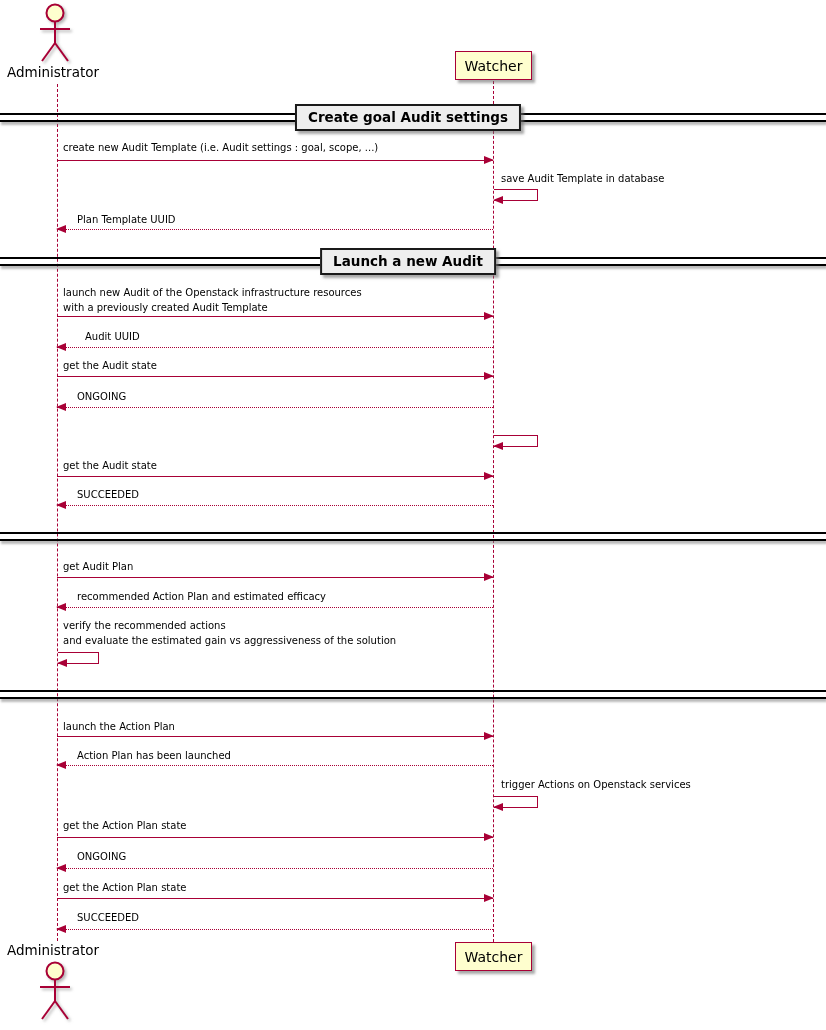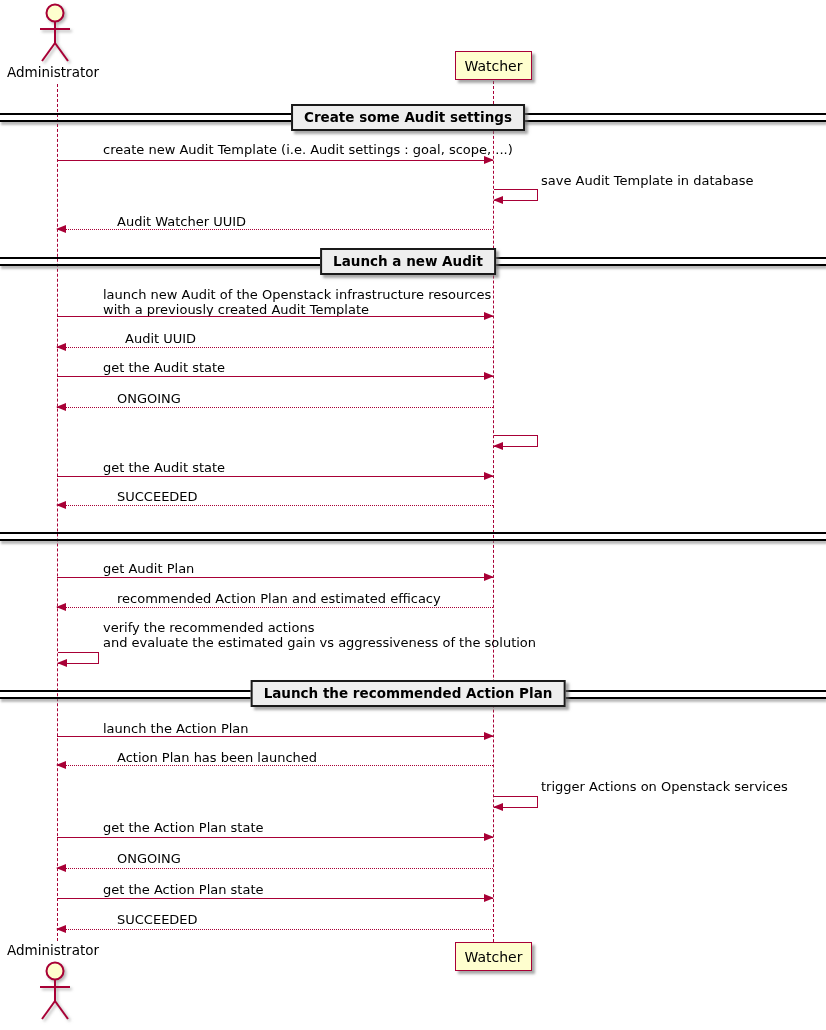--- a/index.html
+++ b/index.html
@@ -21,21 +21,21 @@
     position:absolute; left:0; width:826px; height:5px;
     border-top:2px solid #000; border-bottom:2px solid #000;
     box-shadow:1px 3px 2px rgba(130,130,130,0.55);
   }
   .divider-box {
     position:absolute; left:408px; transform:translateX(-50%);
     background:#EEEEEE; border:2px solid #1a1a1a;
     padding:3px 11px 4px 11px; font-weight:bold; font-size:13.5px; white-space:nowrap;
     box-shadow:3px 3px 2.5px rgba(110,110,110,0.6);
   }
-  .txt { position:absolute; font-size:13px; white-space:nowrap;margin-left:40px; }
+  .txt { position:absolute; font-size:10px; white-space:nowrap; }
   .arr { position:absolute; left:57px; width:436px; height:0; }
   .arr.solid  { border-top:1px solid #A80036; }
   .arr.dotted { border-top:1px dotted #A80036; }
   .head { position:absolute; width:0; height:0; border-style:solid; }
   .head.right { right:-1px; top:-5px; border-width:4.5px 0 4.5px 10px;
                 border-color:transparent transparent transparent #A80036; }
   .head.left  { left:-1px; top:-5px; border-width:4.5px 10px 4.5px 0;
                 border-color:transparent #A80036 transparent transparent; }
   .loop {
     position:absolute; width:44px; height:12px; box-sizing:border-box;
@@ -45,29 +45,28 @@
 </style>
 </head>
 <body>
 
 <div class="diagram">
 
   <div class="lifeline" style="left:57px;top:84px;height:857px"></div>
   <div class="lifeline" style="left:493px;top:81px;height:861px"></div>
 
   <div class="divider-lines" style="top:113px"></div>
-  <div class="divider-box" style="top:104px">Create some Audit settings</div>
+  <div class="divider-box" style="top:104px">Create goal Audit settings</div>
 
   <div class="divider-lines" style="top:257px"></div>
   <div class="divider-box" style="top:248px">Launch a new Audit</div>
 
   <div class="divider-lines" style="top:532px"></div>
 
   <div class="divider-lines" style="top:690px"></div>
-  <div class="divider-box" style="top:680px">Launch the recommended Action Plan</div>
 
   <svg class="actor-figure" style="left:35px;top:2px" width="40" height="62" viewBox="0 0 40 62">
     <circle cx="20" cy="11" r="8.5" fill="#FEFECE" stroke="#A80036" stroke-width="2"></circle>
     <line x1="20" y1="19.5" x2="20" y2="41" stroke="#A80036" stroke-width="2"></line>
     <line x1="5" y1="27" x2="35" y2="27" stroke="#A80036" stroke-width="2"></line>
     <line x1="20" y1="41" x2="7" y2="59" stroke="#A80036" stroke-width="2"></line>
     <line x1="20" y1="41" x2="33" y2="59" stroke="#A80036" stroke-width="2"></line>
   </svg>
   <div class="actor-label" style="left:53px;top:64px">Administrator</div>
 
@@ -76,21 +75,21 @@
   <div class="txt" style="left:63px;top:142px">create new Audit Template (i.e. Audit settings : goal, scope, ...)</div>
   <div class="arr solid" style="top:160px">
     <span class="head right"></span>
   </div>
 
   <div class="txt" style="left:501px;top:173px">save Audit Template in database</div>
   <div class="loop" style="left:494px;top:189px">
     <span class="head left"></span>
   </div>
 
-  <div class="txt" style="left:77px;top:214px">Audit Watcher UUID</div>
+  <div class="txt" style="left:77px;top:214px">Plan Template UUID</div>
   <div class="arr dotted" style="top:229px">
     <span class="head left"></span>
   </div>
 
   <div class="txt" style="left:63px;top:302px">with a previously created Audit Template</div>
   <div class="txt" style="left:63px;top:287px">launch new Audit of the Openstack infrastructure resources</div>
   <div class="arr solid" style="top:316px">
     <span class="head right"></span>
   </div>
 

